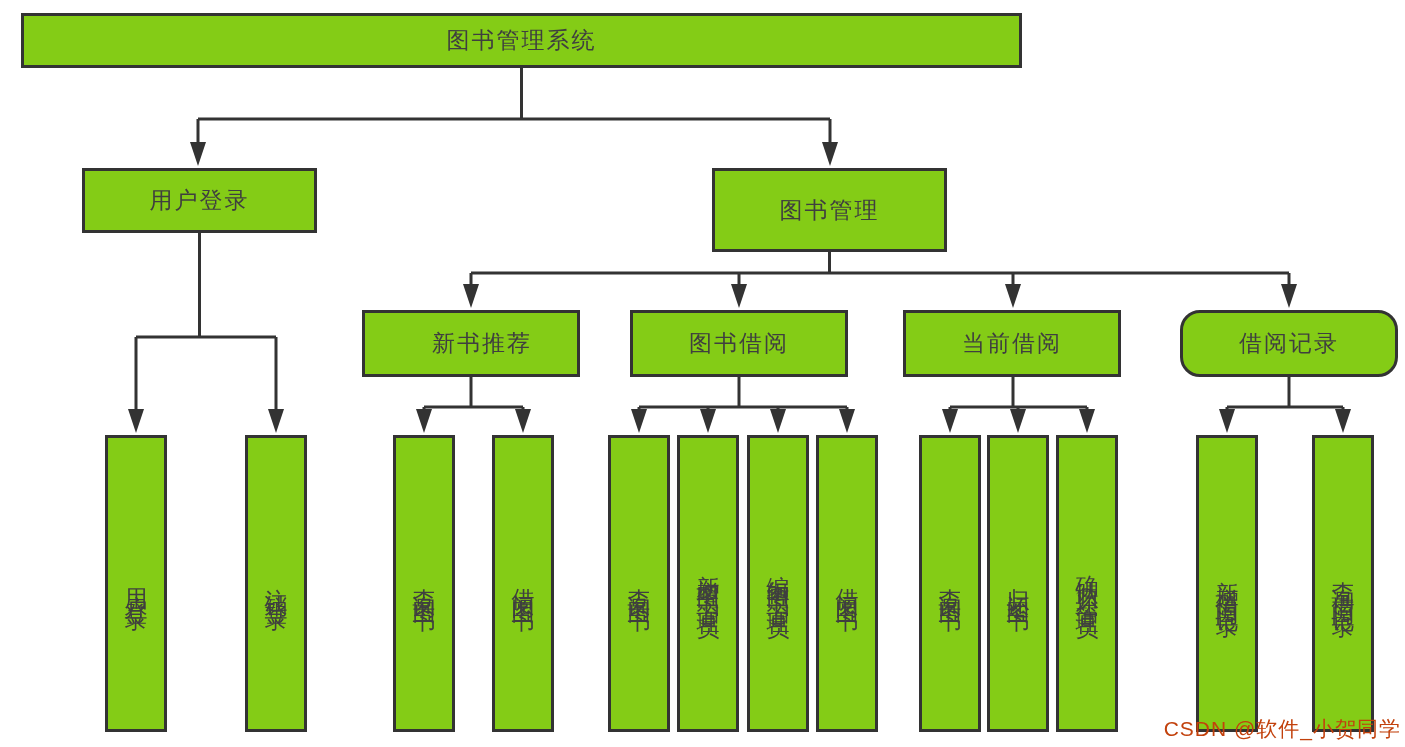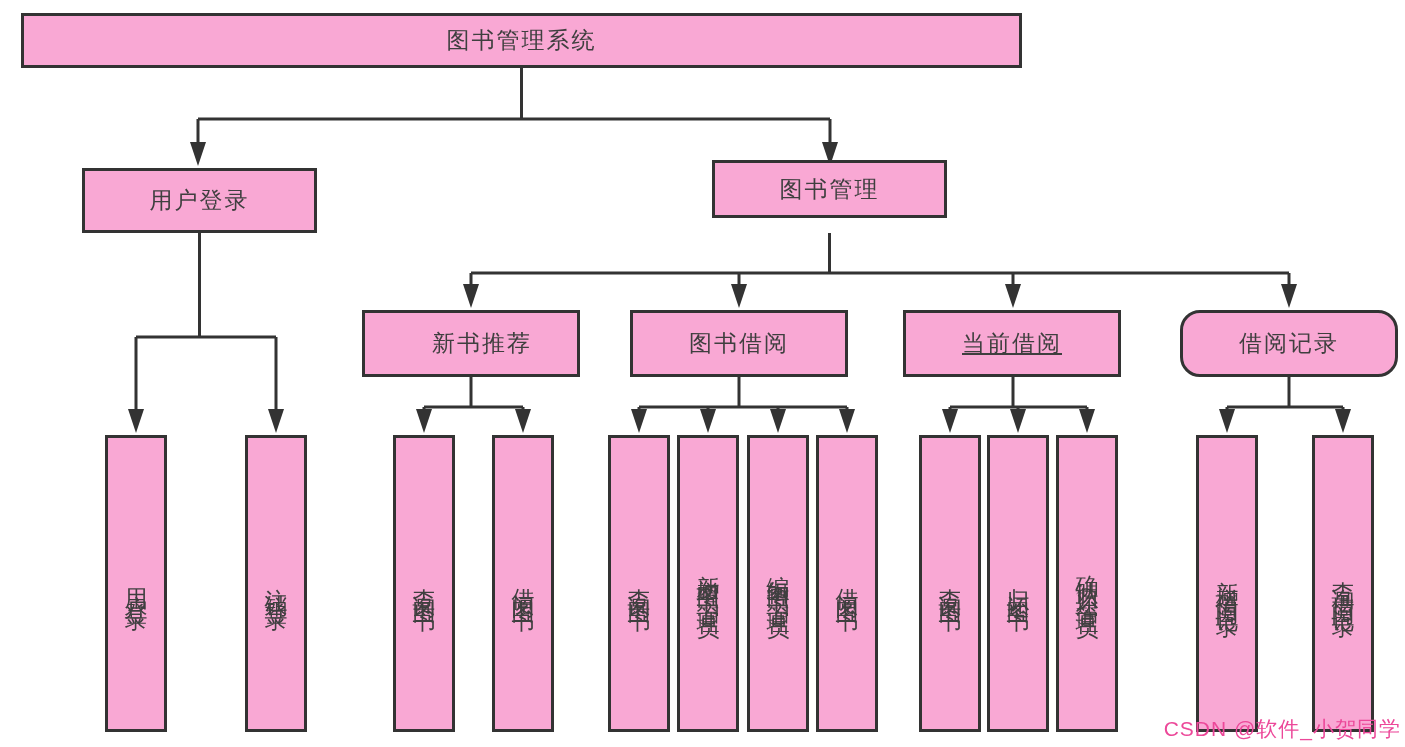--- a/index.html
+++ b/index.html
@@ -9,40 +9,40 @@
     height: 747px;
     background: #ffffff;
     overflow: hidden;
     font-family: "Liberation Sans", "DejaVu Sans", sans-serif;
   }
   #wires { position: absolute; left: 0; top: 0; z-index: 1; }
   .node {
     position: absolute;
     box-sizing: border-box;
     border: 3px solid #333333;
-    background: #f9a8d4;
+    background: #84cc16;
     display: flex;
     align-items: center;
     justify-content: center;
     z-index: 2;
     color: #3f3f3f;
   }
   .hlabel {
     font-size: 23px;
     letter-spacing: 2px;
     color: #3f3f3f;
     white-space: nowrap;
   }
   .node-root  { left: 21px;  top: 13px;  width: 1001px; height: 55px; }
   .node-l2a   { left: 82px;  top: 168px; width: 235px;  height: 65px; }
-  .node-l2b   { left: 712px; top: 160px; width: 235px;  height: 58px; }
+  .node-l2b   { left: 712px; top: 168px; width: 235px;  height: 84px; }
   .node-l3    { top: 310px; width: 218px; height: 67px; }
   .node-l3a   { left: 362px; padding-left: 22px; }
   .node-l3b   { left: 630px; text-align: right; }
-  .node-l3c   { left: 903px; text-decoration: underline; }
+  .node-l3c   { left: 903px; }
   .node-l3d   { left: 1180px; border-radius: 20px; }
   .leaf {
     top: 435px;
     width: 62px;
     height: 297px;
   }
   .vlabel {
     writing-mode: vertical-rl;
     text-orientation: mixed;
     font-size: 23px;
@@ -63,21 +63,21 @@
   .leaf-10 { left: 987px; }
   .leaf-11 { left: 1056px; }
   .leaf-12 { left: 1196px; }
   .leaf-13 { left: 1312px; }
   #watermark {
     position: absolute;
     right: 4px;
     bottom: 4px;
     z-index: 5;
     font-size: 21px;
-    color: #ec4899;
+    color: #c2410c;
     letter-spacing: 1px;
     white-space: nowrap;
   }
 </style>
 </head>
 <body>
 
 <div id="canvas">
 
   <svg id="wires" width="1405" height="747" viewBox="0 0 1405 747">

